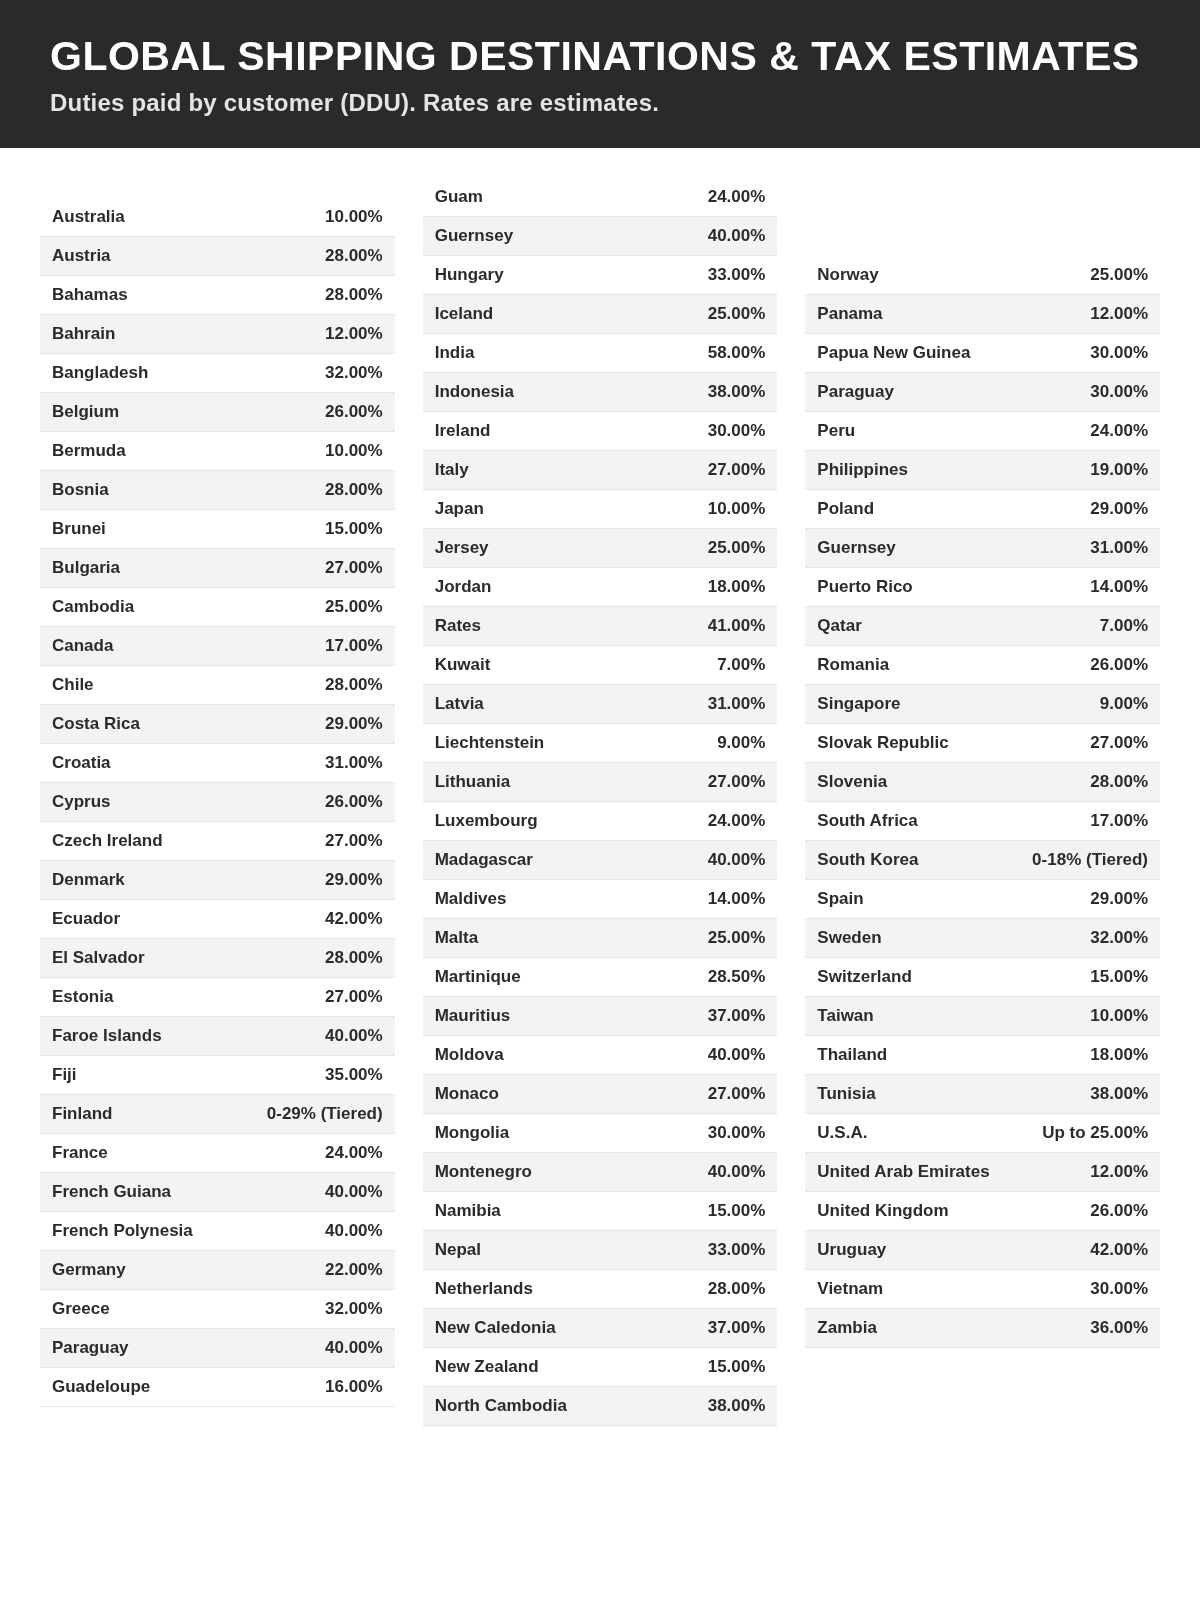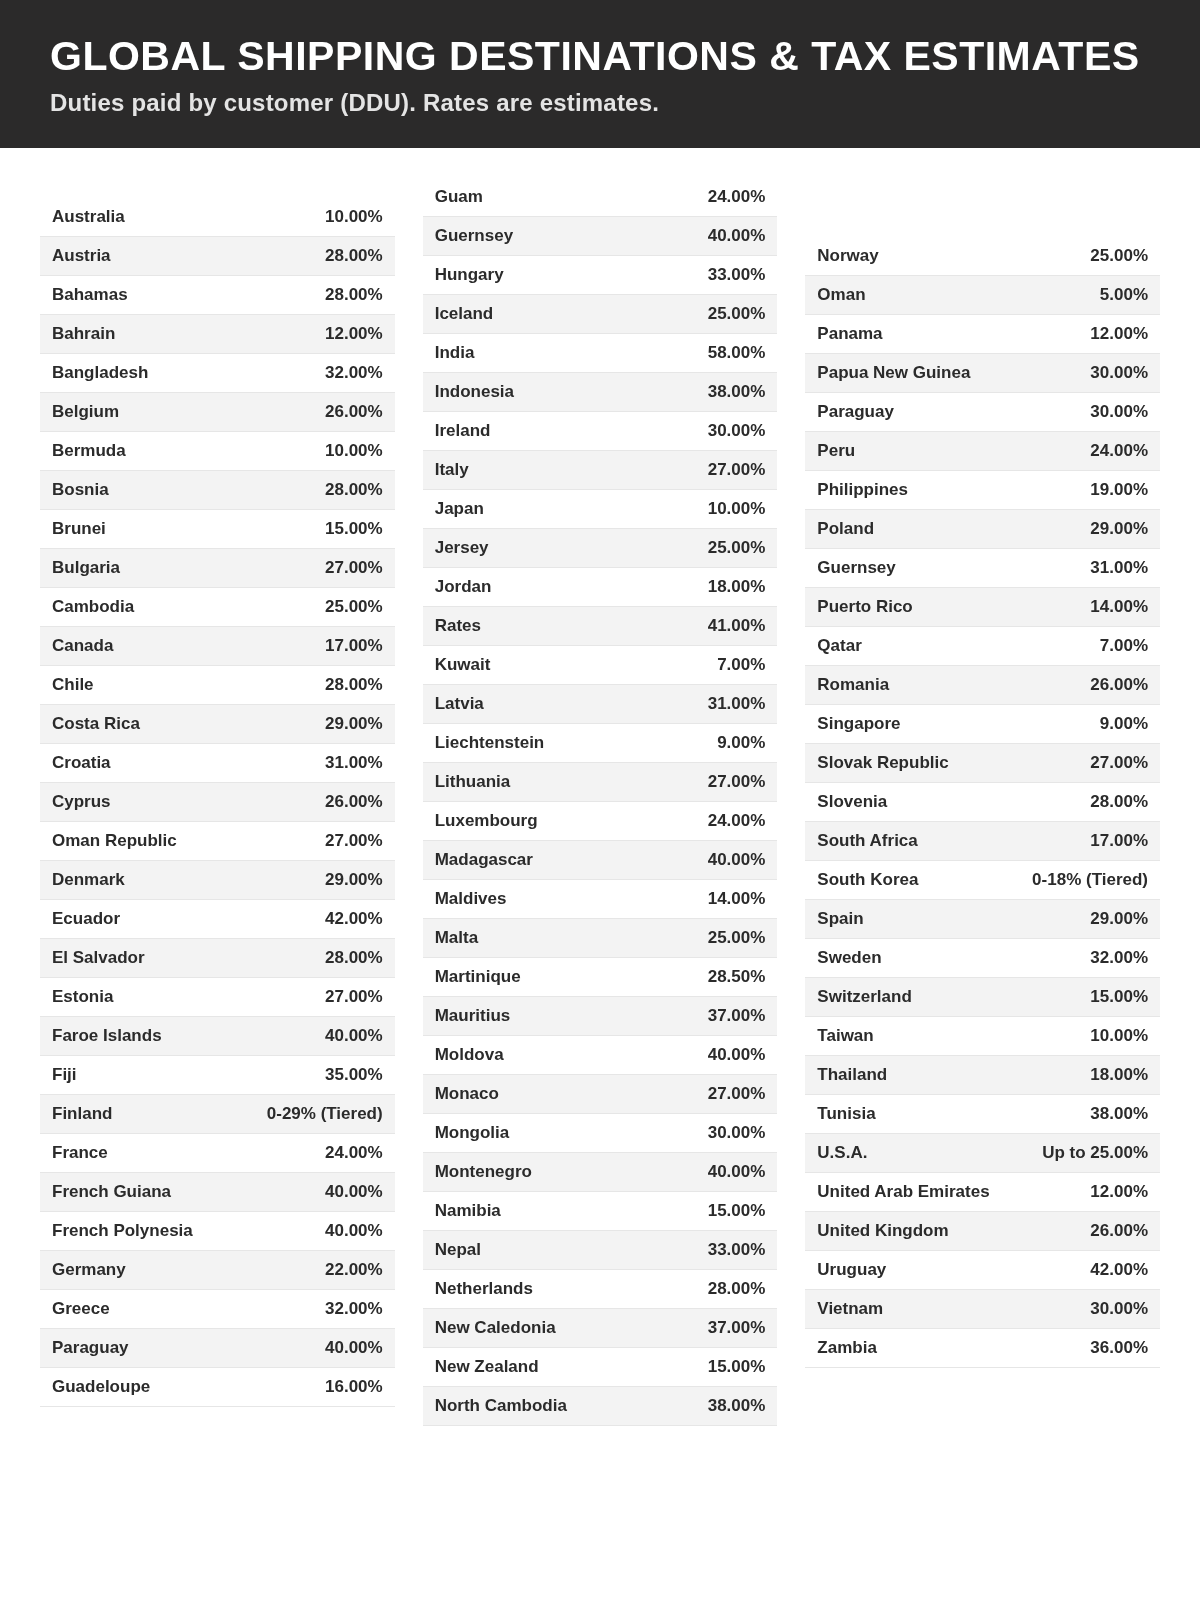--- a/index.html
+++ b/index.html
@@ -159,21 +159,21 @@
         </div>
         <div class="row">
           <span class="country">Croatia</span>
           <span class="rate">31.00%</span>
         </div>
         <div class="row">
           <span class="country">Cyprus</span>
           <span class="rate">26.00%</span>
         </div>
         <div class="row">
-          <span class="country">Oman Republic</span>
+          <span class="country">Czech Ireland</span>
           <span class="rate">27.00%</span>
         </div>
         <div class="row">
           <span class="country">Denmark</span>
           <span class="rate">29.00%</span>
         </div>
         <div class="row">
           <span class="country">Ecuador</span>
           <span class="rate">42.00%</span>
         </div>
@@ -355,24 +355,20 @@
           <span class="country">North Cambodia</span>
           <span class="rate">38.00%</span>
         </div>
       </div>
     <div class="col" id="col-2">
         <div class="row">
           <span class="country">Norway</span>
           <span class="rate">25.00%</span>
         </div>
         <div class="row">
-          <span class="country">Oman</span>
-          <span class="rate">5.00%</span>
-        </div>
-        <div class="row">
           <span class="country">Panama</span>
           <span class="rate">12.00%</span>
         </div>
         <div class="row">
           <span class="country">Papua New Guinea</span>
           <span class="rate">30.00%</span>
         </div>
         <div class="row">
           <span class="country">Paraguay</span>
           <span class="rate">30.00%</span>

